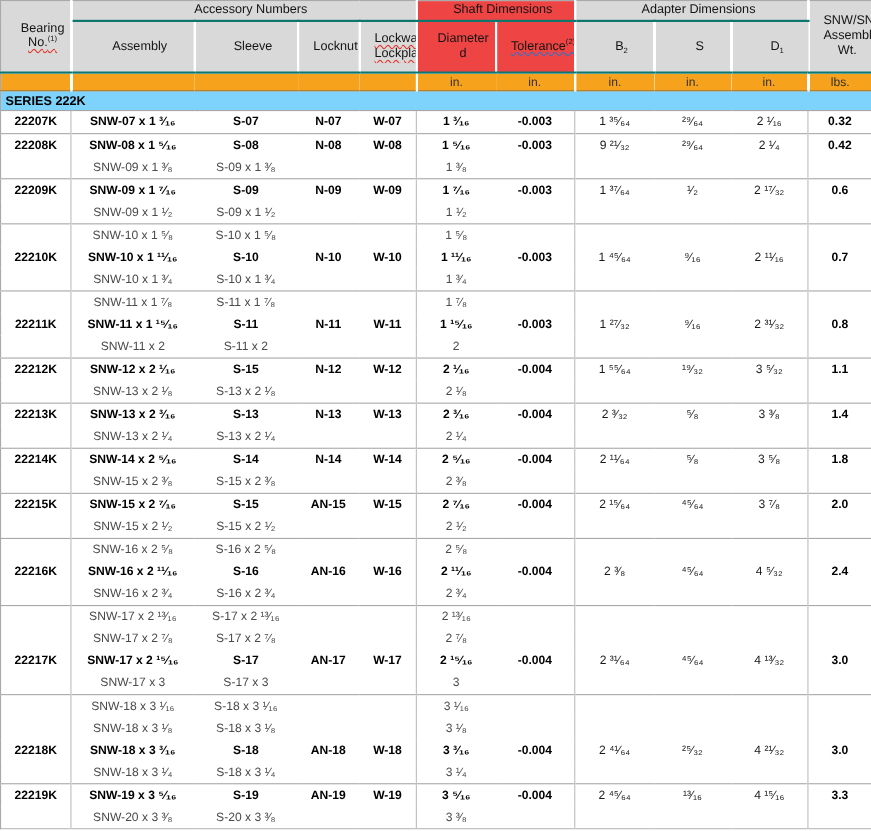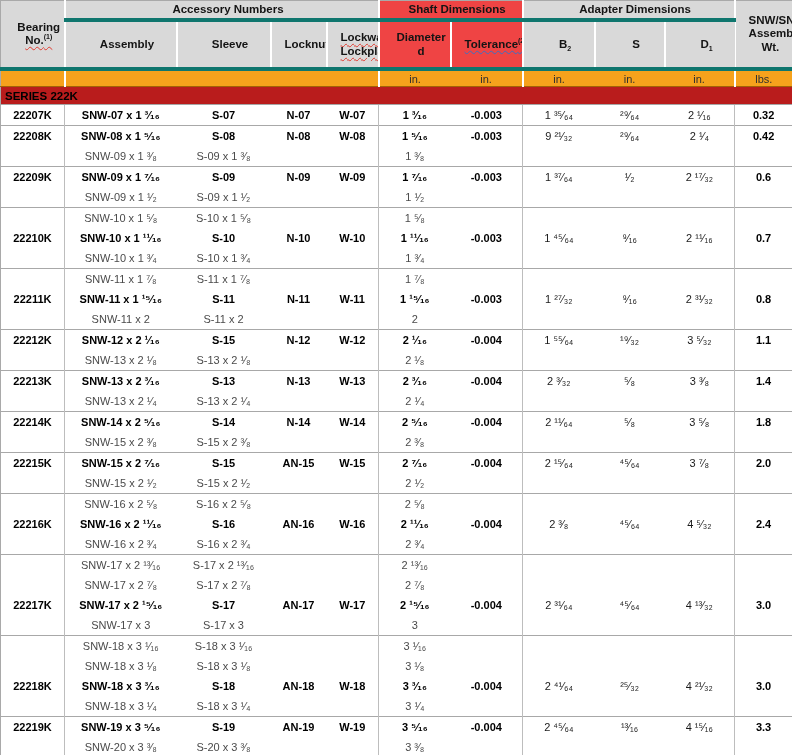--- a/index.html
+++ b/index.html
@@ -1,38 +1,38 @@
 <!DOCTYPE html>
 <html><head>
 <meta charset="utf-8">
 <style>
   html,body{margin:0;padding:0;background:#fff;}
   body{width:792px;font-family:"Liberation Sans","DejaVu Sans",sans-serif;color:#000;}
   table{border-collapse:collapse;table-layout:fixed;width:792px;border:1px solid #a9a9a9;}
   td,th{padding:0;margin:0;text-align:center;vertical-align:middle;white-space:nowrap;overflow:hidden;}
   
-  thead th{background:#d9d9d9;font-weight:bold;color:#141414;font-size:11.5px;
-           border-right:2px solid #fff;border-bottom:4px solid #0f766e;line-height:1.15;padding-left:13px;}
+  thead th{background:#d9d9d9;font-weight:normal;color:#141414;font-size:11.5px;
+           border-right:2px solid #fff;border-bottom:2px solid #0f766e;line-height:1.15;padding-left:13px;}
   thead th:last-child{border-right:none;}
   thead .group-hdr th{height:17px;}
   thead .sub-hdr th{height:45px;}
   thead th.shaft{background:#ef4444;}
   thead th.wt-hdr{height:62px;margin-top:28px;}
   sup{font-size:7px;vertical-align:super;line-height:0;}
   sub{font-size:7px;vertical-align:sub;line-height:0;}
   .sq-red{text-decoration-line:underline;text-decoration-style:wavy;text-decoration-color:#e03a2f;
           text-decoration-thickness:1px;text-underline-offset:2px;}
   .sq-blue{text-decoration-line:underline;text-decoration-style:wavy;text-decoration-color:#3b6fc4;
           text-decoration-thickness:1px;text-underline-offset:2px;}
   
   .unit-row td{background:#f6a21c;height:15px;font-size:11px;color:#303030;
                border-top:1px solid #aab4cc;border-bottom:1px solid #a16207;}
   .unit-row td.v-r{border-right:2px solid #fff;}
   
-  .series-row td{background:#b91c1c;text-align:left;font-weight:bold;font-size:11.5px;
+  .series-row td{background:#7dd3fc;text-align:left;font-weight:bold;font-size:11.5px;
                  height:17px;padding-left:4px;border-bottom:1px solid #a6a6a6;color:#000;}
   
   tbody td{font-size:11px;height:20px;color:#4a4a4a;}
   tbody td.v-r{border-right:1px solid #bdbdbd;}
   tbody tr.group-start td{border-top:1px solid #a8a8a8;}
   tbody tr.primary td{font-weight:bold;color:#000;}
   tbody tr.primary td.dim{font-weight:normal;color:#1a1a1a;}
 </style>
 </head>
 <body>

